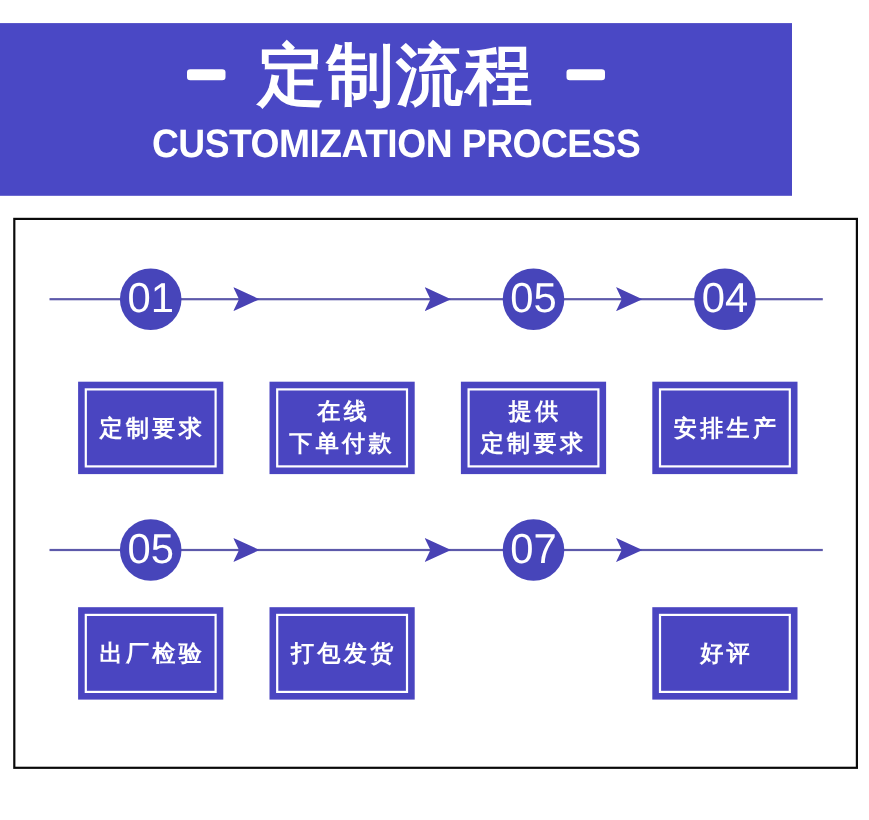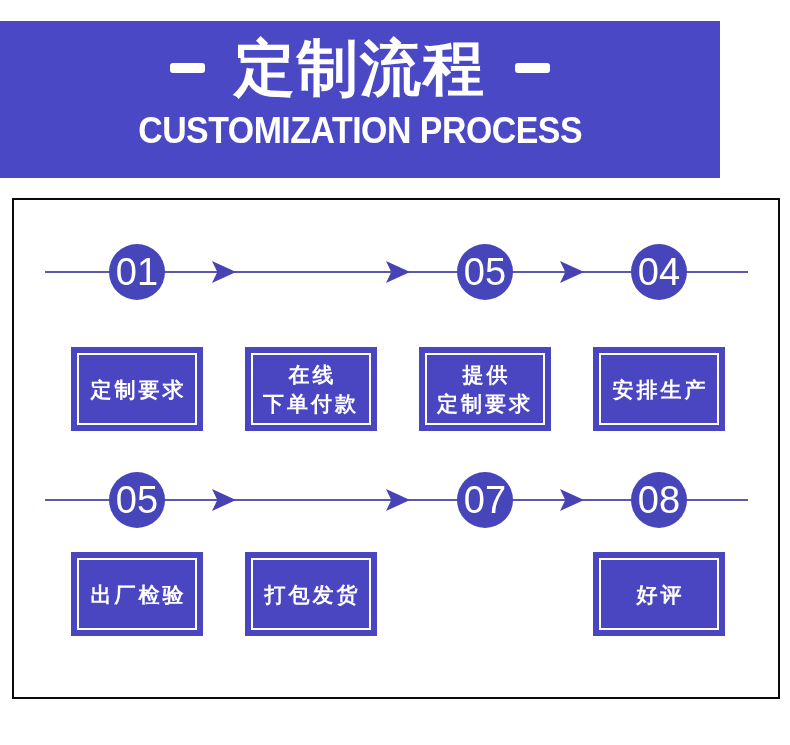--- a/index.html
+++ b/index.html
@@ -193,23 +193,20 @@
 
     <div class="step-circle circ-r2 col1">
       <span>05</span>
     </div>
     <div class="arrow arr-r2 mid1"></div>
     <div class="arrow arr-r2 mid2"></div>
     <div class="step-circle circ-r2 col3">
       <span>07</span>
     </div>
     <div class="arrow arr-r2 mid3"></div>
-    <div class="step-circle circ-r2 col4">
-      <span>08</span>
-    </div>
 
     <div class="label-box box-r2 col1">
       <div class="label-inner">
         <span class="label-text">出厂检验</span>
       </div>
     </div>
     <div class="label-box box-r2 col2">
       <div class="label-inner">
         <span class="label-text">打包发货</span>
       </div>

